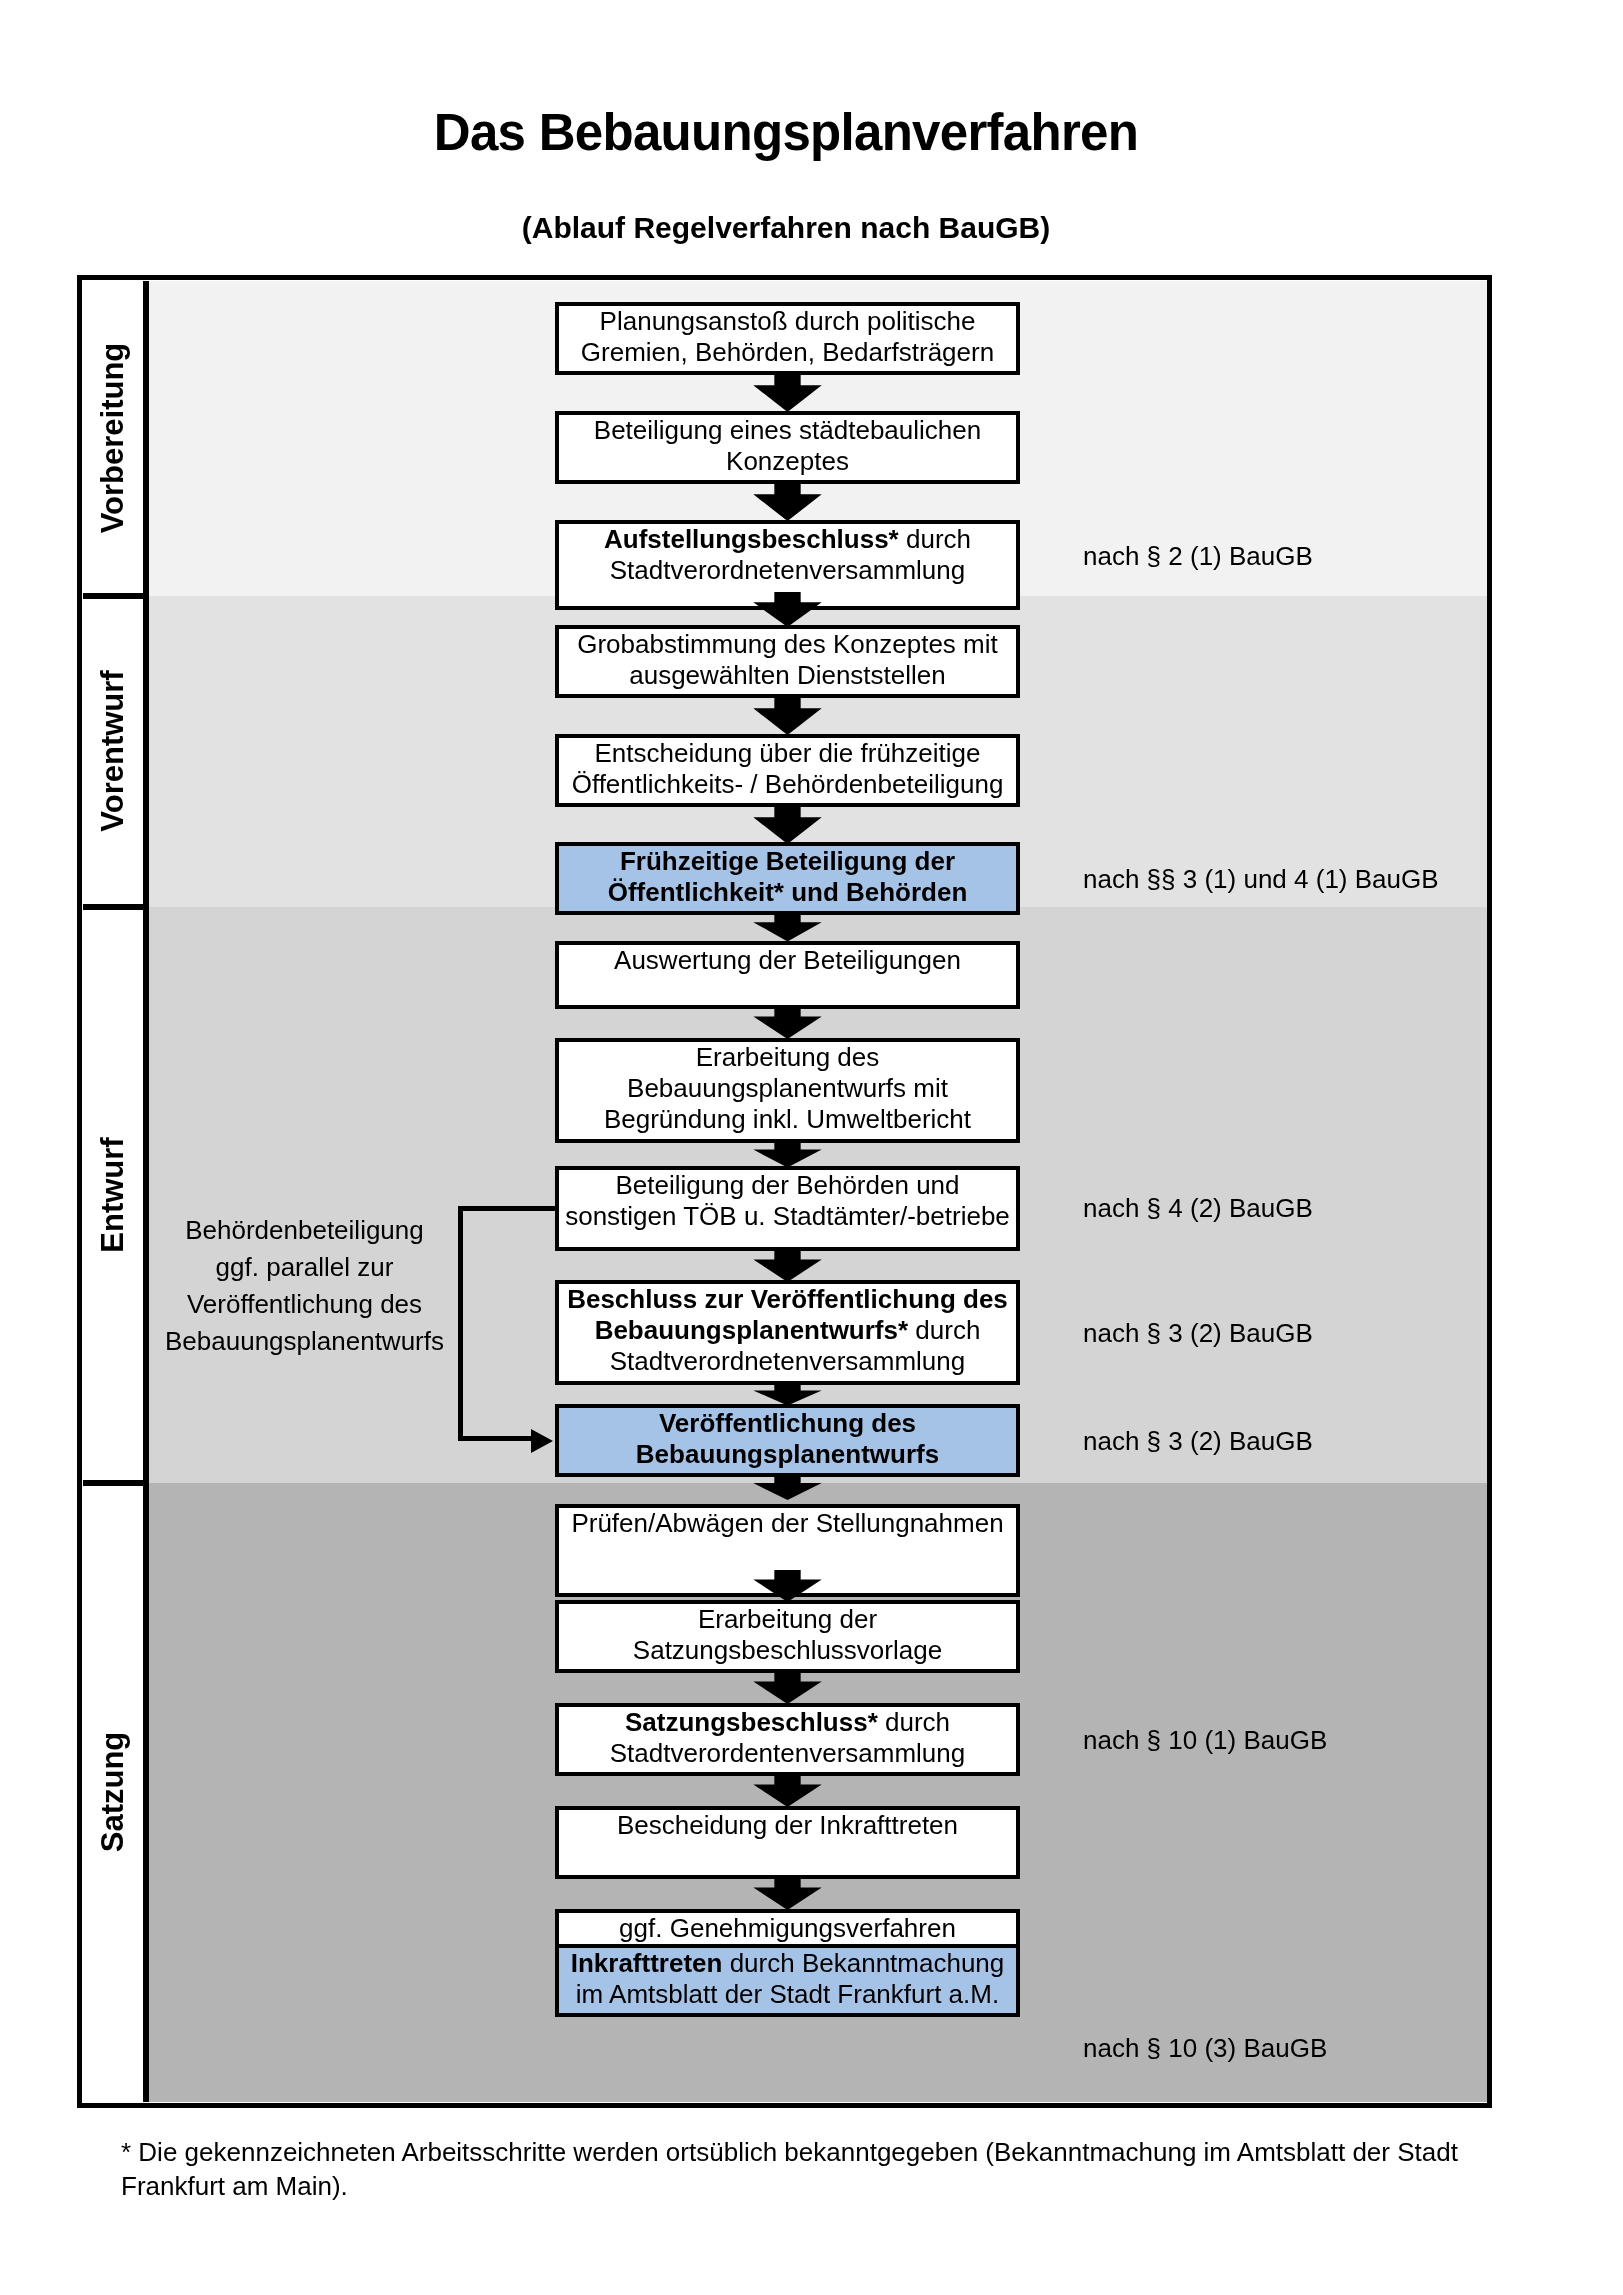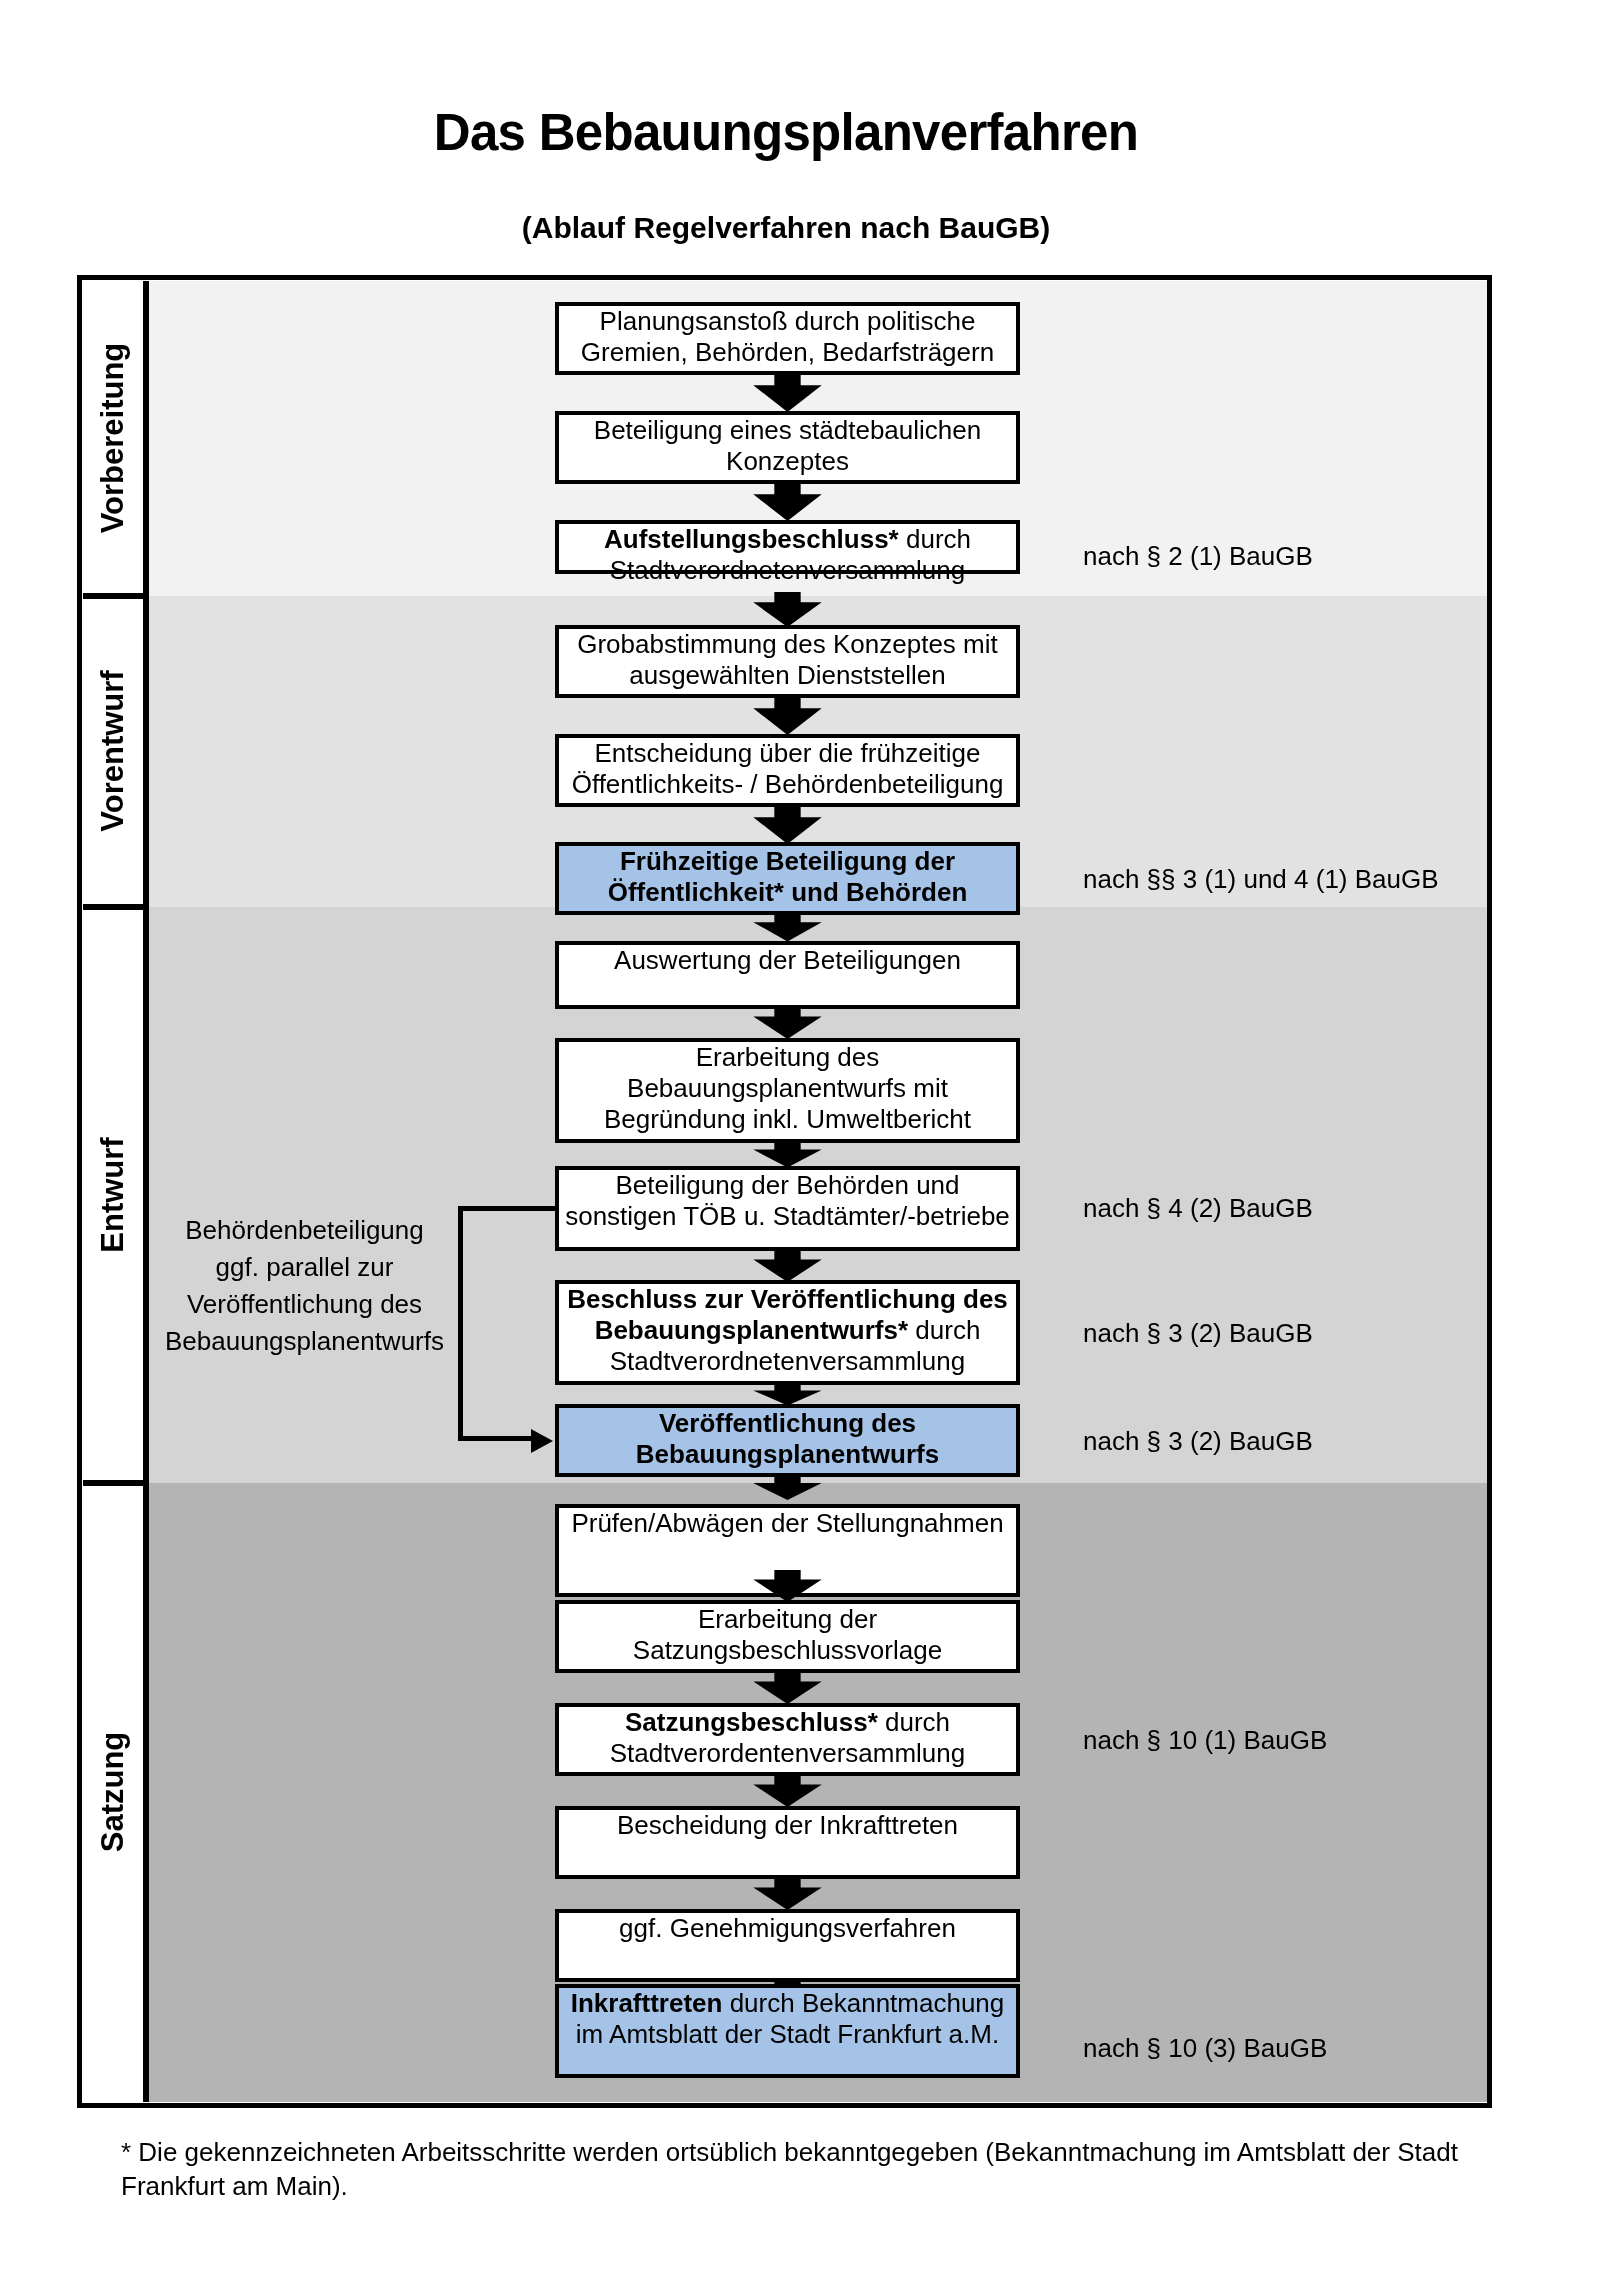--- a/index.html
+++ b/index.html
@@ -116,21 +116,21 @@
       <svg viewBox="0 0 120 54" preserveAspectRatio="none" class="flow-arrow" style="top: 374px; height: 38px;">
         <polygon points="40,0 80,0 80,16 112,16 60,54 8,16 40,16" fill="#000"></polygon>
       </svg>
       <div class="box" style="top: 411px; height: 73px;">
         <div class="ln"><span>Beteiligung eines städtebaulichen</span></div>
         <div class="ln"><span>Konzeptes</span></div>
       </div>
       <svg viewBox="0 0 120 54" preserveAspectRatio="none" class="flow-arrow" style="top: 483px; height: 38px;">
         <polygon points="40,0 80,0 80,16 112,16 60,54 8,16 40,16" fill="#000"></polygon>
       </svg>
-      <div class="box" style="top: 520px; height: 54px;">
+      <div class="box" style="top: 520px; height: 90px;">
         <div class="ln"><b>Aufstellungsbeschluss*</b><span> durch</span></div>
         <div class="ln"><span>Stadtverordnetenversammlung</span></div>
       </div>
       <div class="law" style="top: 556px;">nach § 2 (1) BauGB</div>
       <svg viewBox="0 0 120 54" preserveAspectRatio="none" class="flow-arrow" style="top: 592px; height: 35px;">
         <polygon points="40,0 80,0 80,16 112,16 60,54 8,16 40,16" fill="#000"></polygon>
       </svg>
       <div class="box" style="top: 625px; height: 73px;">
         <div class="ln"><span>Grobabstimmung des Konzeptes mit</span></div>
         <div class="ln"><span>ausgewählten Dienststellen</span></div>
@@ -218,21 +218,21 @@
       </div>
       <svg viewBox="0 0 120 54" preserveAspectRatio="none" class="flow-arrow" style="top: 1878px; height: 32px;">
         <polygon points="40,0 80,0 80,16 112,16 60,54 8,16 40,16" fill="#000"></polygon>
       </svg>
       <div class="box" style="top: 1909px; height: 73px;">
         <div class="ln"><span>ggf. Genehmigungsverfahren</span></div>
       </div>
       <svg viewBox="0 0 120 54" preserveAspectRatio="none" class="flow-arrow" style="top: 1981px; height: 32px;">
         <polygon points="40,0 80,0 80,16 112,16 60,54 8,16 40,16" fill="#000"></polygon>
       </svg>
-      <div class="box highlight" style="top: 1984px; height: 94px;">
+      <div class="box highlight" style="top: 1944px; height: 73px;">
         <div class="ln"><b>Inkrafttreten</b><span> durch Bekanntmachung</span></div>
         <div class="ln"><span>im Amtsblatt der Stadt Frankfurt a.M.</span></div>
       </div>
       <div class="law" style="top: 2048px;">nach § 10 (3) BauGB</div>
     </div>
 
   <div id="side-note" class="abs">Behördenbeteiligung
 ggf. parallel zur
 Veröffentlichung des
 Bebauungsplanentwurfs</div>

